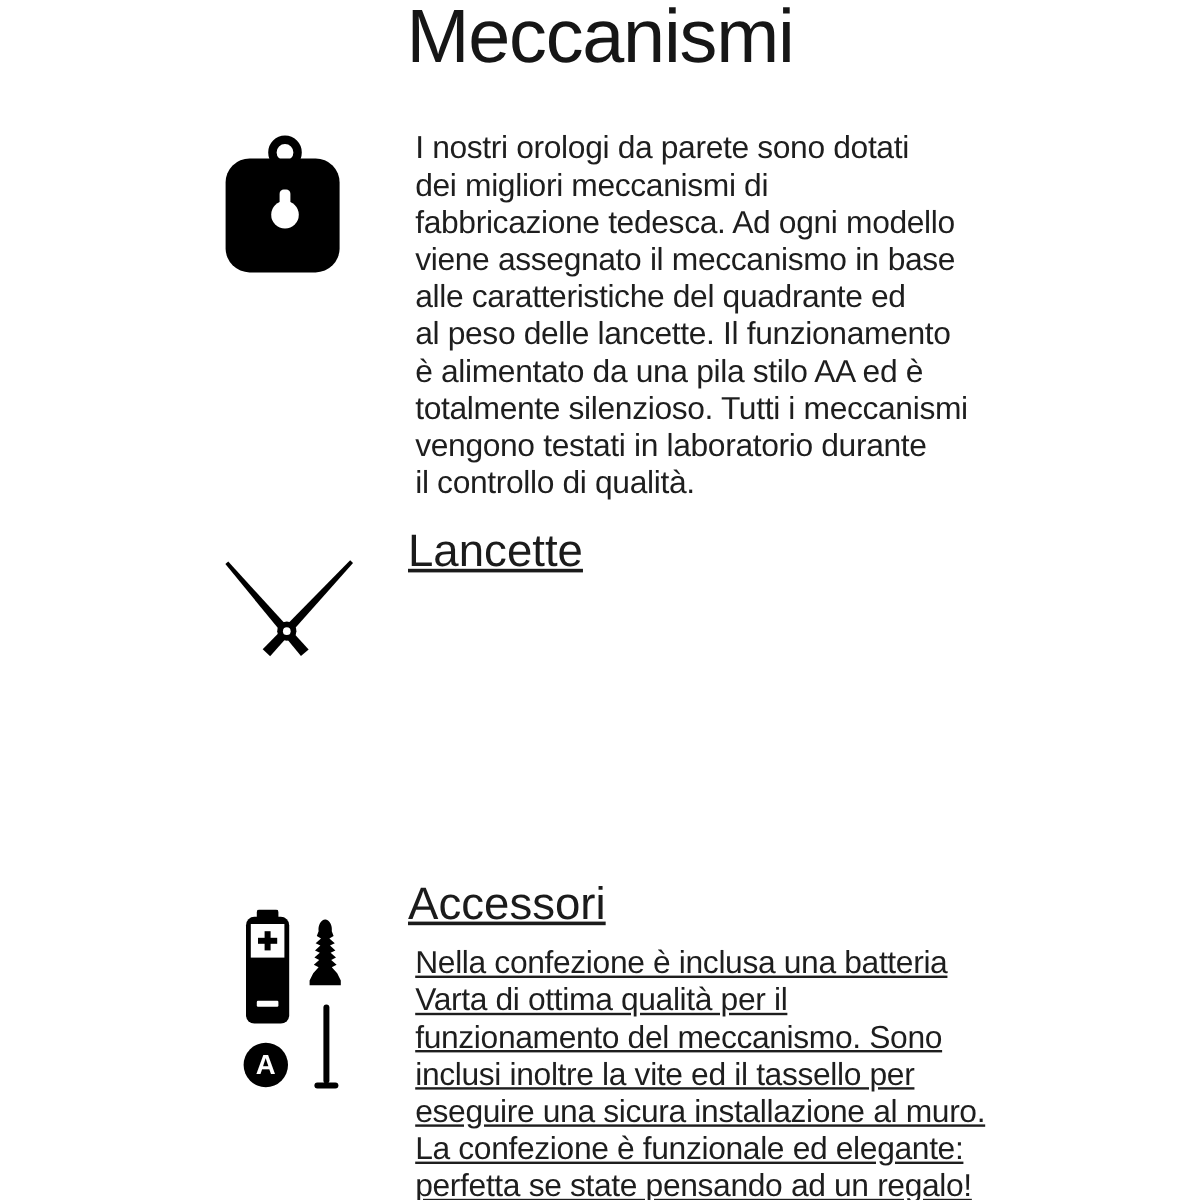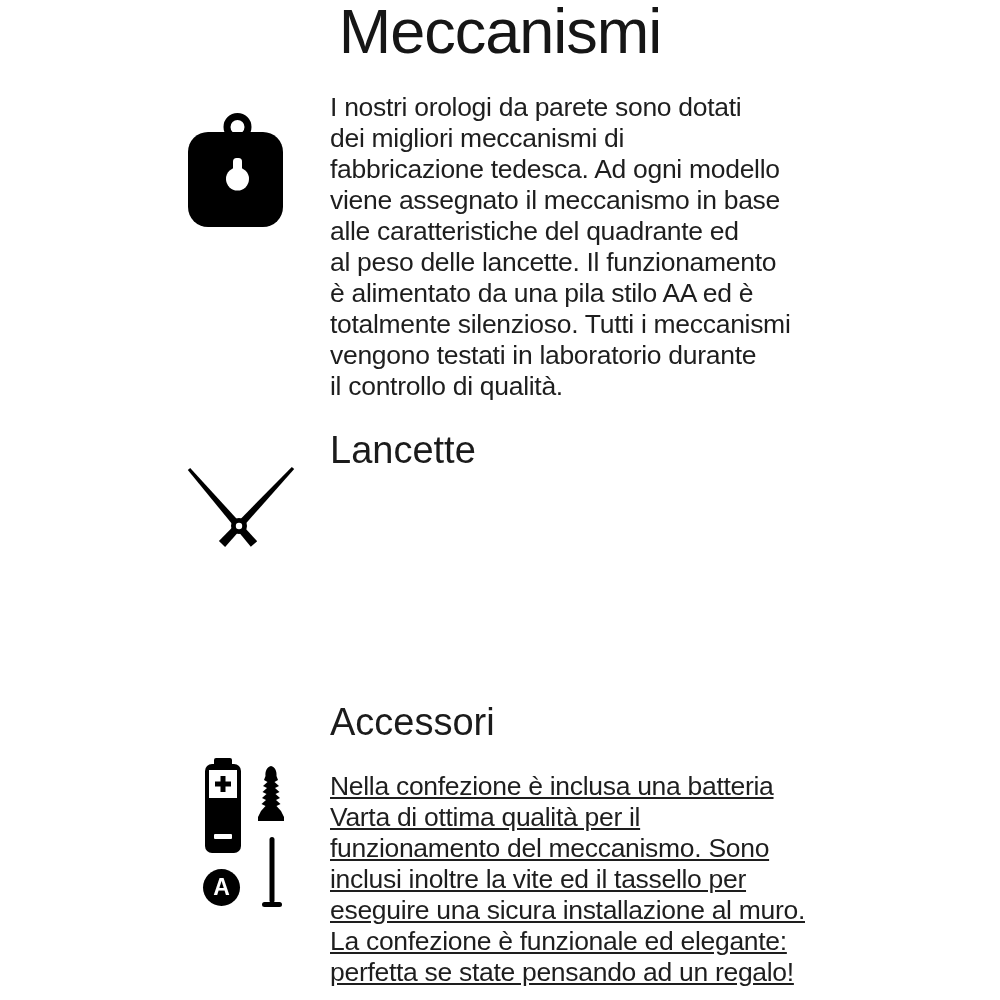--- a/index.html
+++ b/index.html
@@ -5,27 +5,27 @@
   html,body{margin:0;padding:0;background:#fff;}
   .page{
     position:relative;width:848px;height:1000px;background:#fff;overflow:hidden;
     font-family:"Liberation Sans",sans-serif;color:#1e1e1e;
   }
   .page-title{
     position:absolute;top:0;left:0;width:1000px;text-align:center;margin:0;
     font-size:63px;font-weight:500;letter-spacing:-1px;line-height:63px;color:#161616;
   }
   .section-heading{
-    position:absolute;left:330px;margin:0;
-    font-size:38px;font-weight:500;line-height:44px;letter-spacing:0;color:#1b1b1b;
+    position:absolute;left:330px;margin:10px;
+    font-size:38px;font-weight:500;line-height:44px;letter-spacing:0;color:#1b1b1b;text-decoration:underline;
   }
   .heading-lancette{top:428px;}
-  .heading-accessori{top:700px;}
+  .heading-accessori{top:722px;}
   .body-text{
-    position:absolute;left:330px;margin:0;
+    position:absolute;left:330px;margin:16px;
     font-size:26.5px;line-height:31px;letter-spacing:-0.3px;
     white-space:pre;color:#1e1e1e;font-weight:400;
   }
   .body-meccanismi{top:92px;}
   .body-lancette{top:482px;}
   .body-accessori{top:771px;text-decoration:underline;}
   .icon{position:absolute;}
   .icon-movement{left:184px;top:112px;}
   .icon-hands{left:183px;top:458px;}
   .icon-battery{left:203px;top:758px;}

